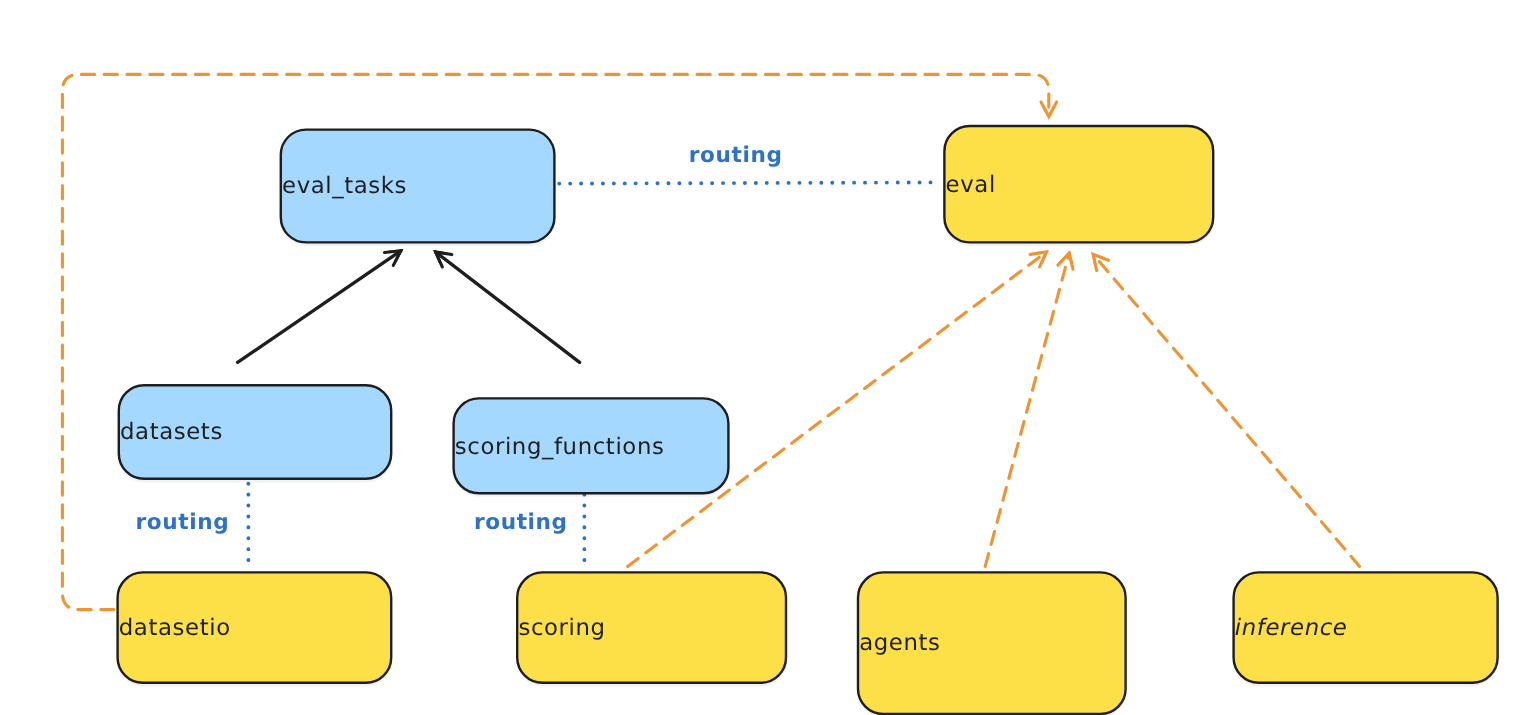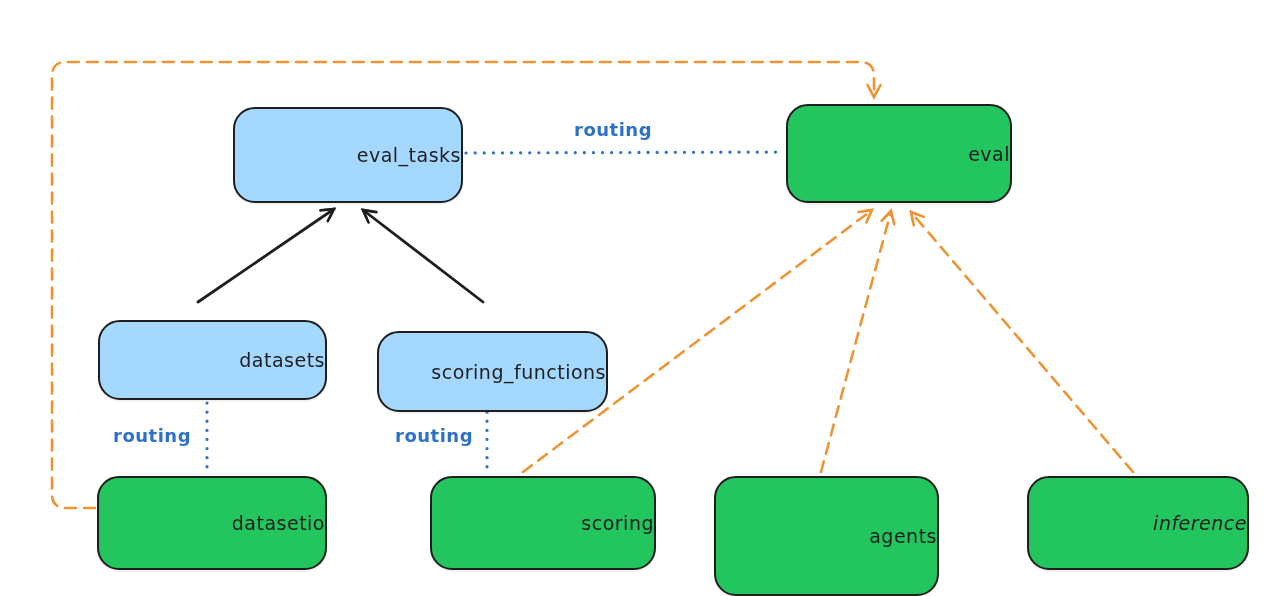--- a/index.html
+++ b/index.html
@@ -5,31 +5,31 @@
   html,body{margin:0;padding:0;}
   body{
     width:1280px;height:596px;position:relative;overflow:hidden;
     background:#ffffff;
     font-family:"DejaVu Sans","Liberation Sans",sans-serif;
   }
   .canvas{position:absolute;left:0;top:0;width:1280px;height:596px;}
   svg.edges{position:absolute;left:0;top:0;width:1280px;height:596px;pointer-events:none;}
   .node{
     position:absolute;
-    display:flex;align-items:center;justify-content:flex-end;
+    display:flex;align-items:center;justify-content:flex-start;
     border:2.5px solid #1e1e1e;
     border-radius:22px;
     font-size:19px;
     color:#1e1e1e;
     letter-spacing:0.5px;
     box-sizing:border-box;
     box-shadow:0 2px 0 rgba(0,0,0,0.05);
   }
   .node.blue{background:#a5d8ff;}
-  .node.green{background:#22c55e;}
+  .node.green{background:#fde047;}
   .edge-label{
     position:absolute;
     color:#2e72c8;
     font-size:18px;
     font-weight:600;
     letter-spacing:0.5px;
     text-align:left;
     white-space:nowrap;
   }
 </style>

